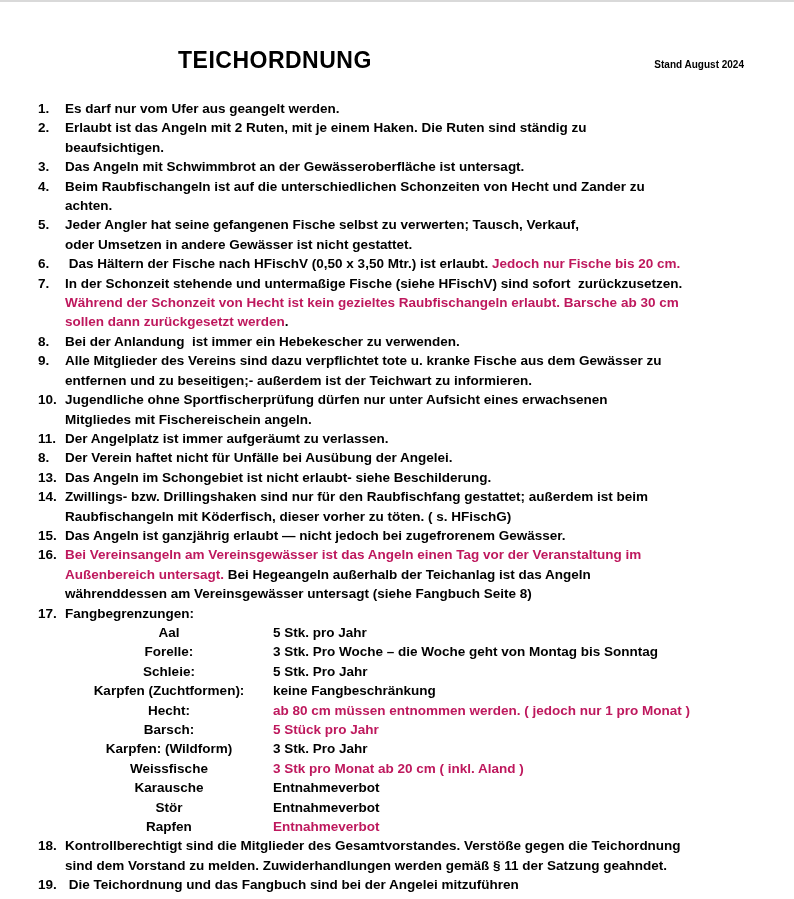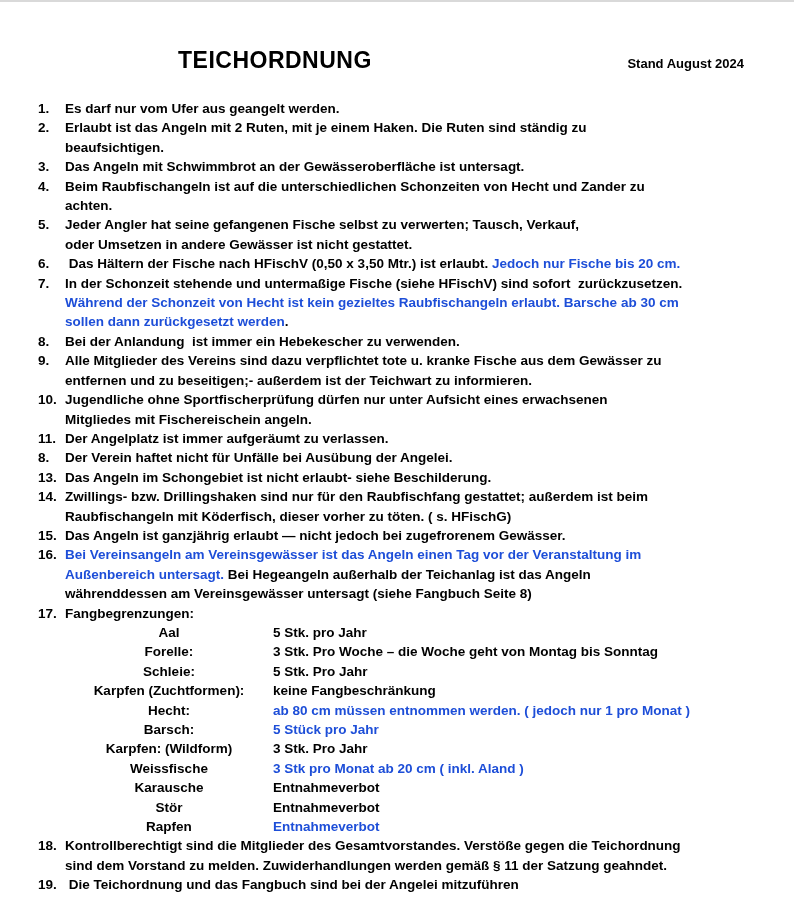--- a/index.html
+++ b/index.html
@@ -25,40 +25,40 @@
     justify-content: space-between;
     padding: 44px 50px 0 178px;
   }
   .doc-title {
     font-size: 23px;
     letter-spacing: 0.5px;
     line-height: 28px;
     white-space: nowrap;
   }
   .revision-date {
-    font-size: 13px;
+    font-size: 10px;
     white-space: nowrap;
   }
   .rules {
     margin-top: 25px;
     padding-left: 38px;
     padding-right: 20px;
     font-size: 13.5px;
     line-height: 19.4px;
   }
   .rule { display: flex; }
   .num {
     flex: 0 0 27px;
     white-space: pre;
   }
   .rule-text {
     flex: 1;
     white-space: pre-wrap;
   }
-  .red { color: #1d4ed8; }
+  .red { color: #be185d; }
   .ul  { }
   .limits { }
   .limit-row { display: flex; }
   .species { flex: 0 0 208px; white-space: pre; text-align: center; }
   .limit { white-space: pre; }
 </style>
 </head>
 <body>
 
 <div class="doc">

